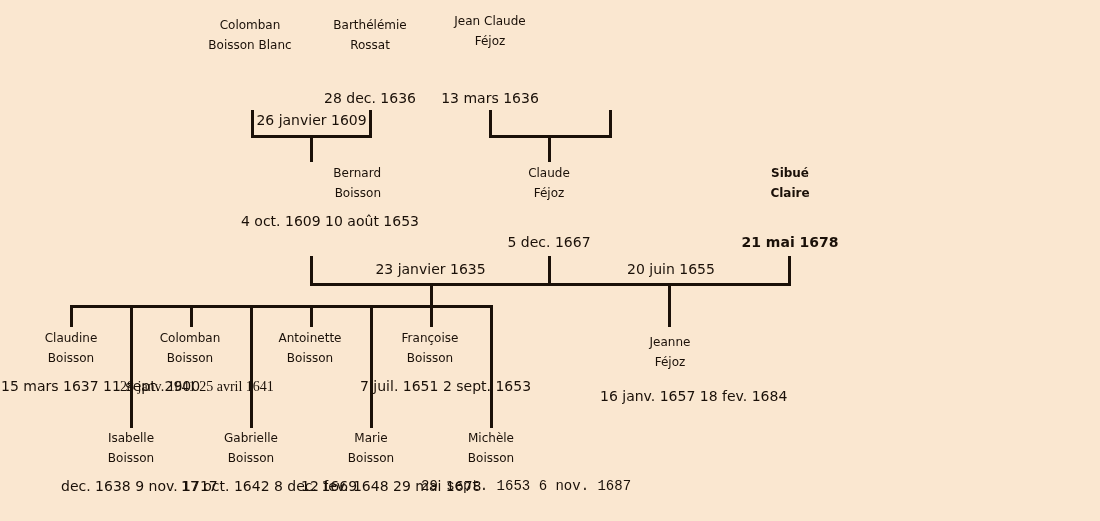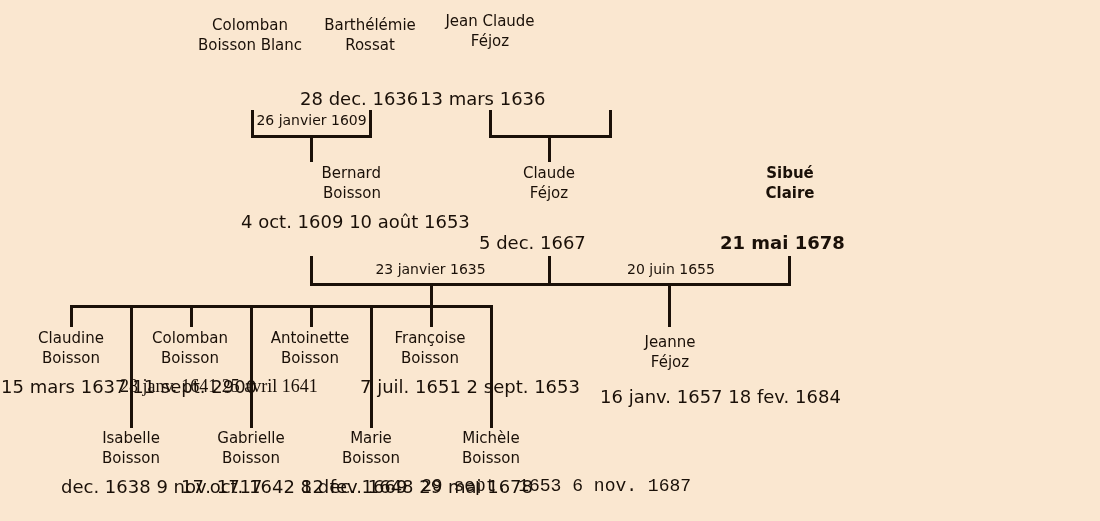--- a/index.html
+++ b/index.html
@@ -5,25 +5,25 @@
   html,body{margin:0;padding:0;}
   body{
     width:1100px;height:521px;
     background:#FAE7D0;
     font-family:"DejaVu Sans","Liberation Sans",sans-serif;
     color:#1a1008;
     overflow:hidden;
   }
   #tree{position:relative;width:1100px;height:521px;}
 
-  .person{position:absolute;text-align:center;line-height:20px;font-size:15px;white-space:nowrap;}
+  .person{position:absolute;text-align:center;line-height:20px;font-size:12px;white-space:nowrap;}
   .person .ln{display:block;}
   .person.bold{font-weight:bold;}
 
-  .dates{position:absolute;line-height:21px;font-size:18px;white-space:nowrap;}
+  .dates{position:absolute;text-align:center;line-height:21px;font-size:14px;white-space:nowrap;}
   .dates.bold{font-weight:bold;}
 
   .mlabel{position:absolute;font-size:14px;white-space:nowrap;text-align:center;}
 
   .hline{position:absolute;background:#1a1008;height:3px;}
   .vline{position:absolute;background:#1a1008;width:3px;}
 </style>
 </head>
 <body>
 

